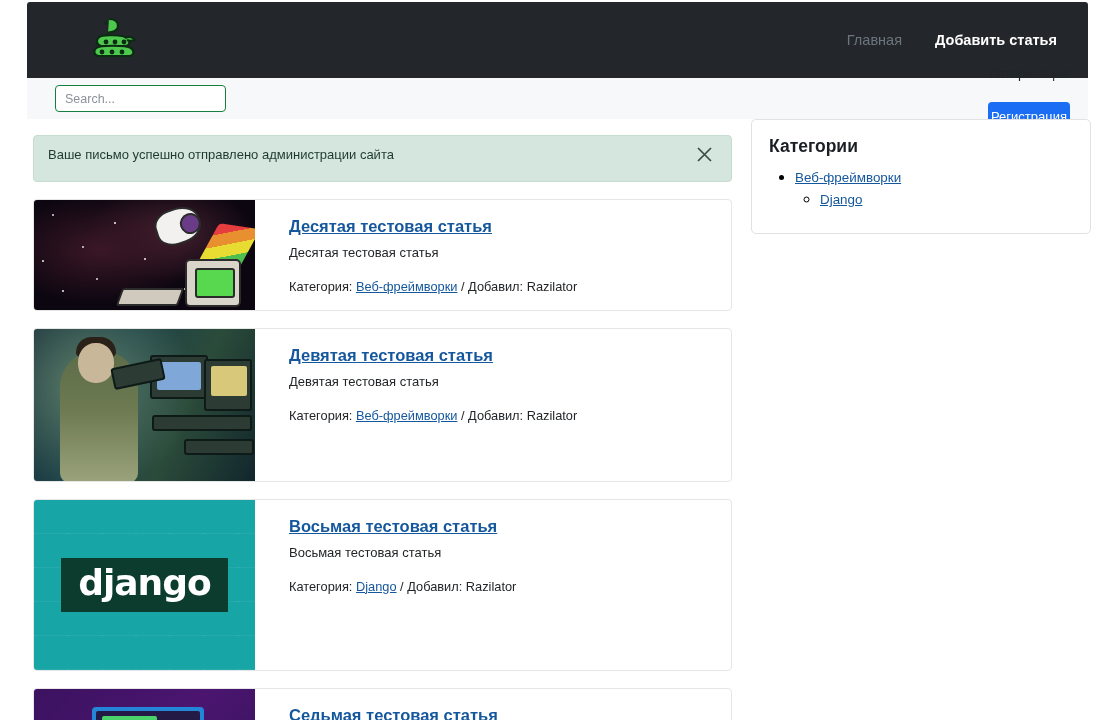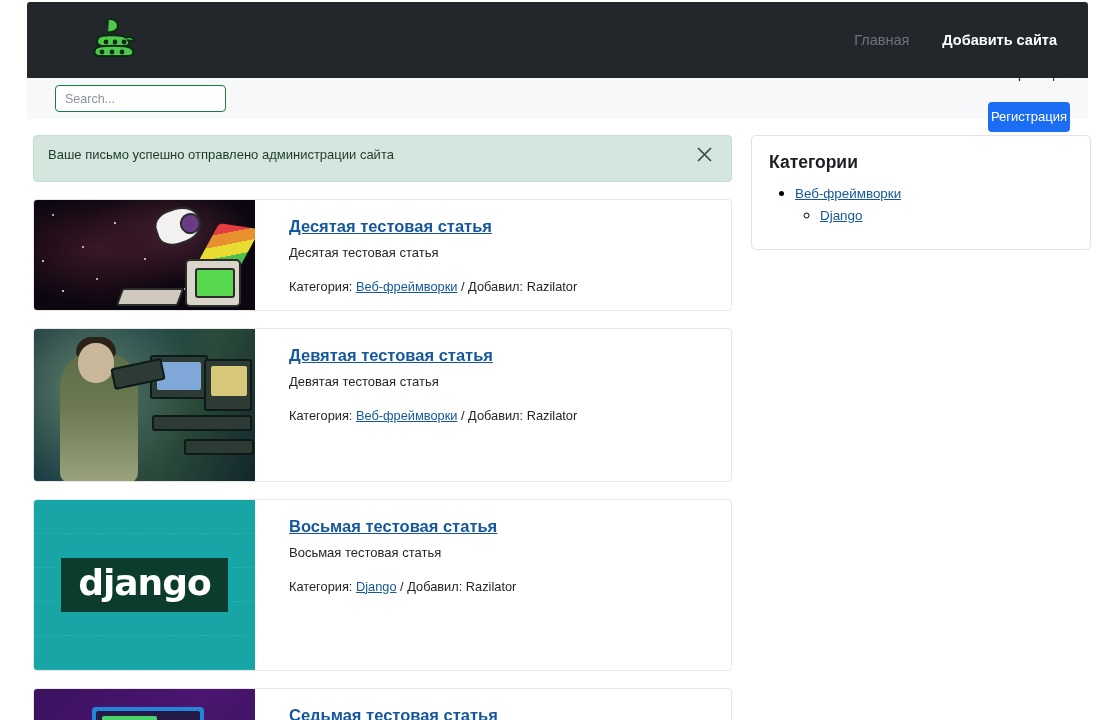--- a/index.html
+++ b/index.html
@@ -338,21 +338,20 @@
   .pl-screen {
     width: 100%; height: 100%;
     background: #241a46;
     border-radius: 2px;
     padding: 5px 6px;
   }
   .pl-row { height: 5px; border-radius: 2px; margin-bottom: 4px; }
 
   
   .side-card {
-    margin-top: 16px;
     width: 340px;
     background: #ffffff;
     border: 1px solid #e2e2e2;
     border-radius: 5px;
     padding: 16px 18px 22px 17px;
   }
   .side-title {
     font-size: 17.5px;
     font-weight: bold;
     color: #1b1f23;
@@ -396,21 +395,21 @@
           <circle cx="37" cy="27" r="2.4"></circle>
             <circle cx="15" cy="37" r="2.4"></circle>
           <circle cx="25" cy="37" r="2.4"></circle>
             <circle cx="35" cy="37" r="2.4"></circle>
         </g>
       </svg>
     </a>
 
     <div class="nav-links">
       <a class="nav-link" href="#">Главная</a>
-      <a class="nav-link active" href="#">Добавить сайта</a>
+      <a class="nav-link active" href="#">Добавить статья</a>
     </div>
   </div>
 
   <div class="subbar">
     <input class="search-input" type="text" placeholder="Search..." style="">
     <div class="auth-area">
       <a class="auth-link" href="#">Авторизация</a>
       <button class="btn-register">Регистрация</button>
     </div>
   </div>

